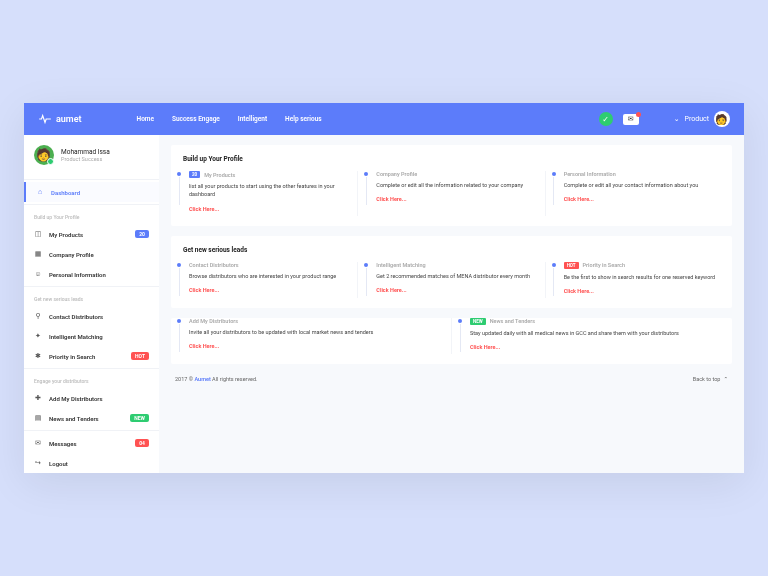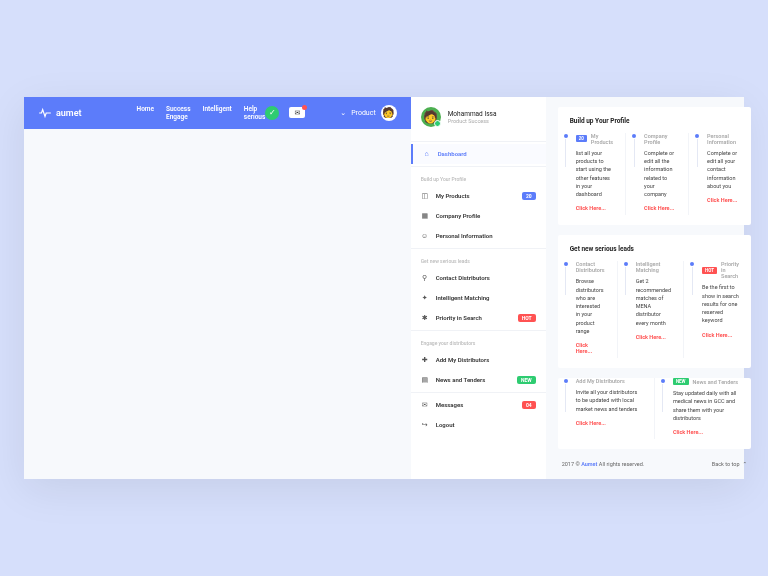--- a/index.html
+++ b/index.html
@@ -1,21 +1,21 @@
 <!DOCTYPE html>
 <html><head>
 <meta charset="utf-8">
 <style>
   * { box-sizing: border-box; margin: 0; padding: 0; }
   body { font-family: -apple-system, BlinkMacSystemFont, "Segoe UI", Roboto, Arial, sans-serif; background: #d6dffb; display: flex; justify-content: center; align-items: center; min-height: 576px; padding: 20px 0; }
-  .app { width: 720px; background: #f7f9fc; box-shadow: 0 10px 40px rgba(0,0,0,0.08); display: flex; }
+  .app { width: 720px; background: #f7f9fc; box-shadow: 0 10px 40px rgba(0,0,0,0.08); display: flex; flex-direction: column; }
   .topbar { background: #5c7cfa; height: 32px; display: flex; align-items: center; padding: 0 14px; color: #fff; font-size: 7px; }
   .logo { display: flex; align-items: center; gap: 4px; font-weight: 600; font-size: 9px; margin-right: 55px; }
   .logo svg { width: 14px; height: 14px; }
-  .nav { display: flex; gap: 12px; flex: 1; }
+  .nav { display: flex; gap: 18px; flex: 1; }
   .nav-item { cursor: pointer; font-weight: 600; font-size: 6.5px; }
   .top-right { display: flex; align-items: center; gap: 10px; }
   .icon-btn { width: 14px; height: 14px; border-radius: 50%; display: flex; align-items: center; justify-content: center; font-size: 8px; position: relative; }
   .icon-green { background: #2ecc71; }
   .icon-mail { background: #fff; color: #333; width: 16px; border-radius: 2px; height: 11px; font-size: 7px; }
   .icon-mail::after { content: ""; position: absolute; top: -2px; right: -2px; width: 5px; height: 5px; border-radius: 50%; background: #ff5252; }
   .user-menu { display: flex; align-items: center; gap: 5px; margin-left: 25px; cursor: pointer; }
   .chevron { font-size: 7px; }
   .avatar-top { width: 16px; height: 16px; border-radius: 50%; background: #fff; display: flex; align-items: center; justify-content: center; font-size: 10px; }
   .body { display: flex; }

